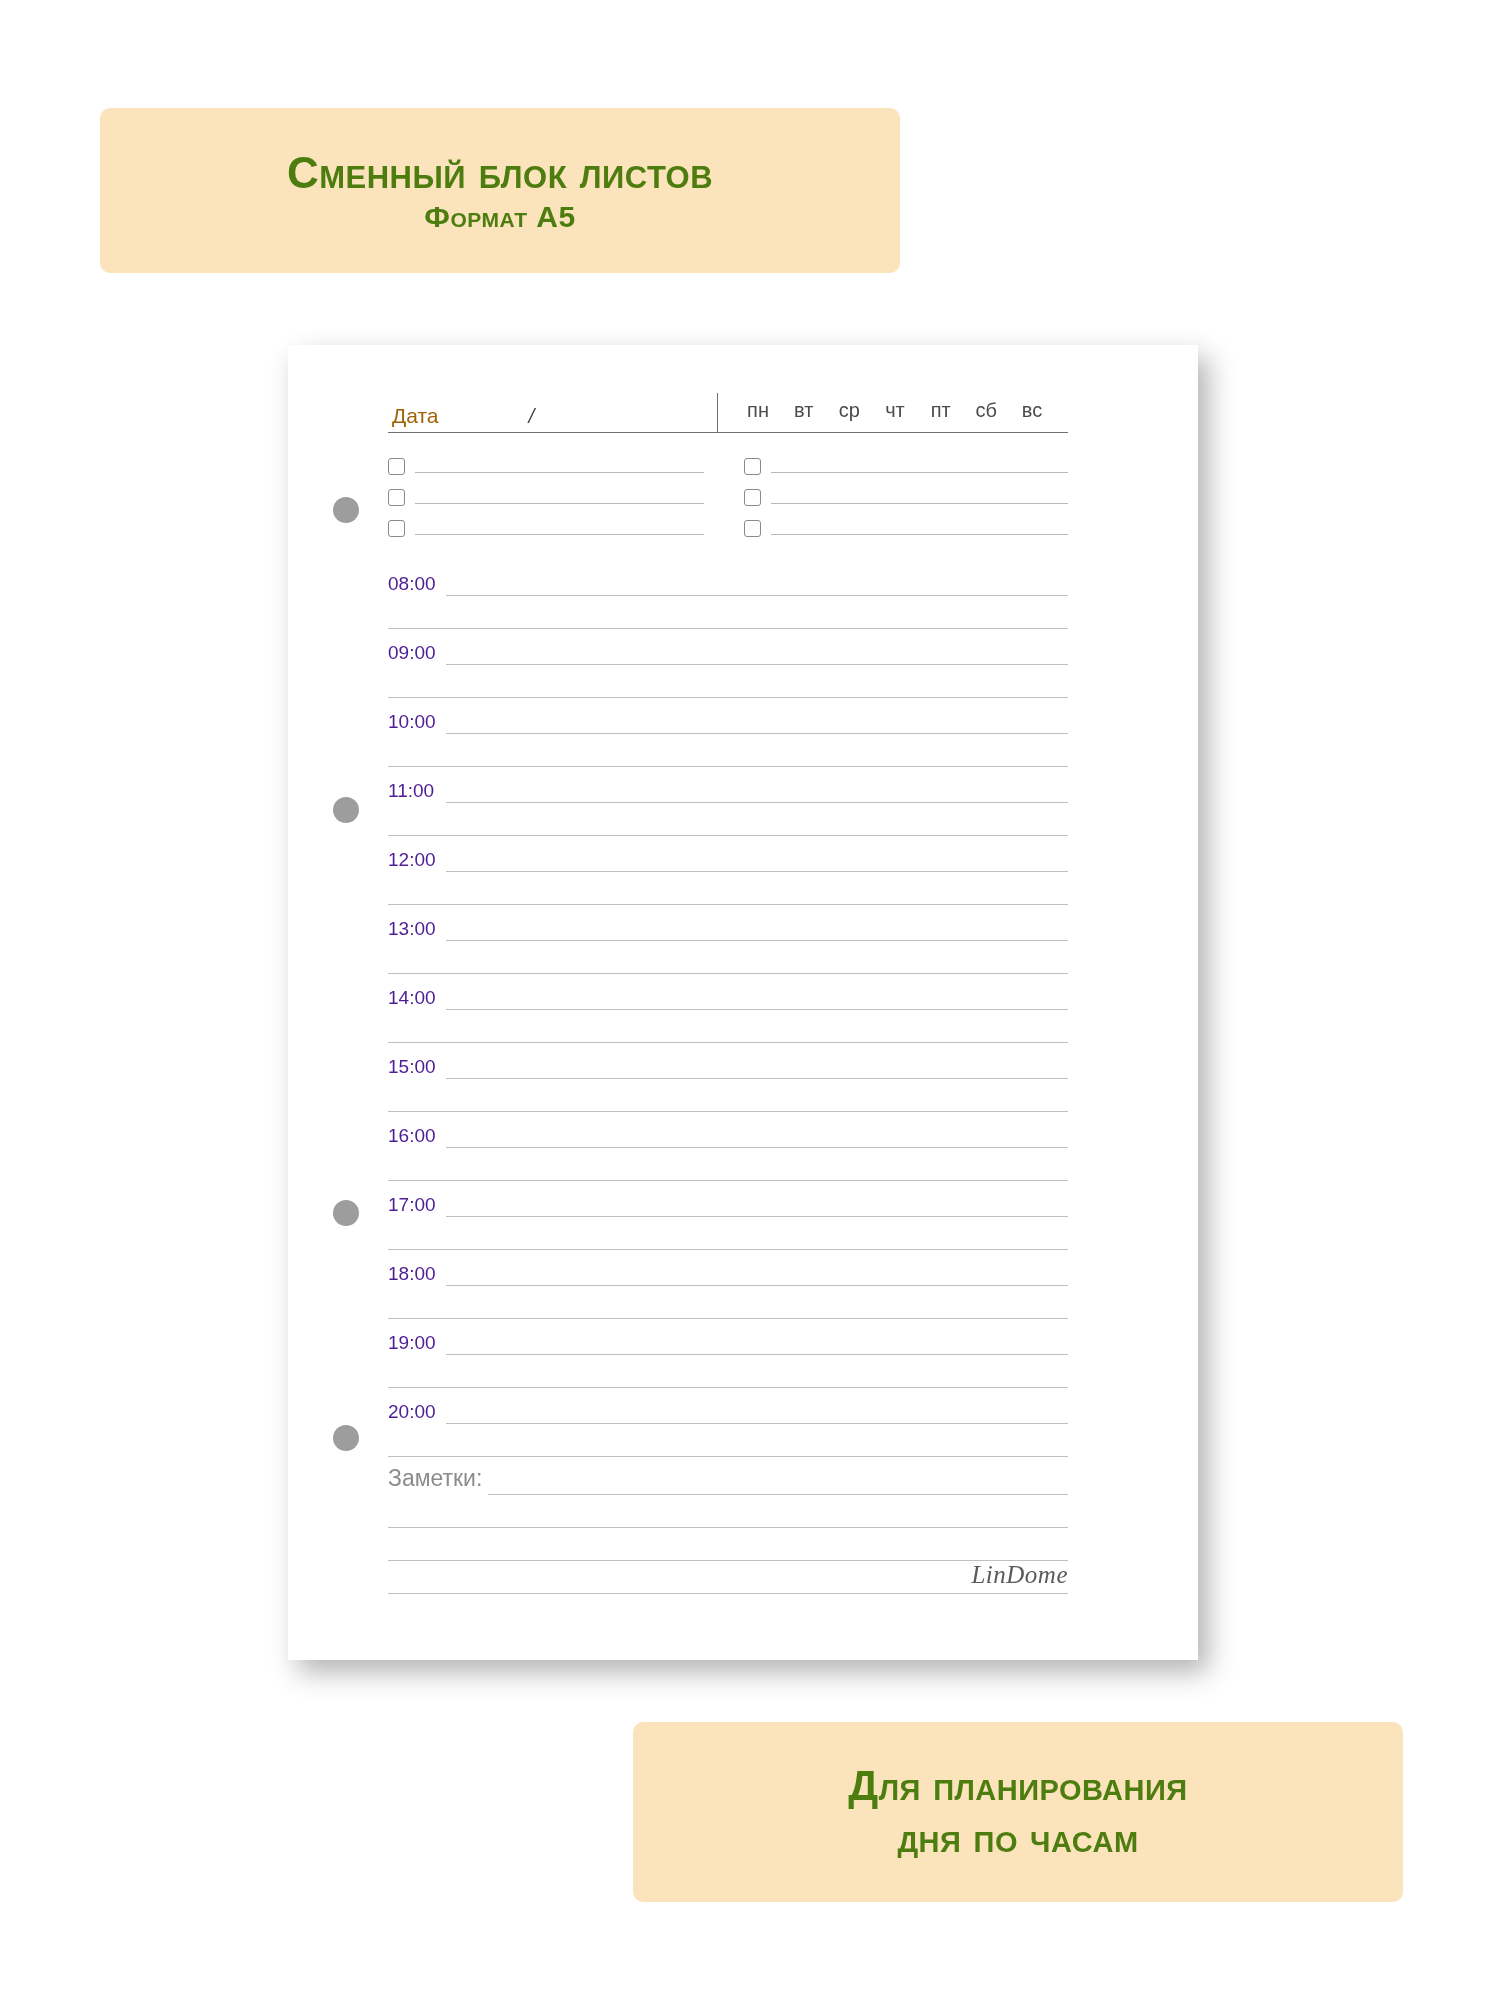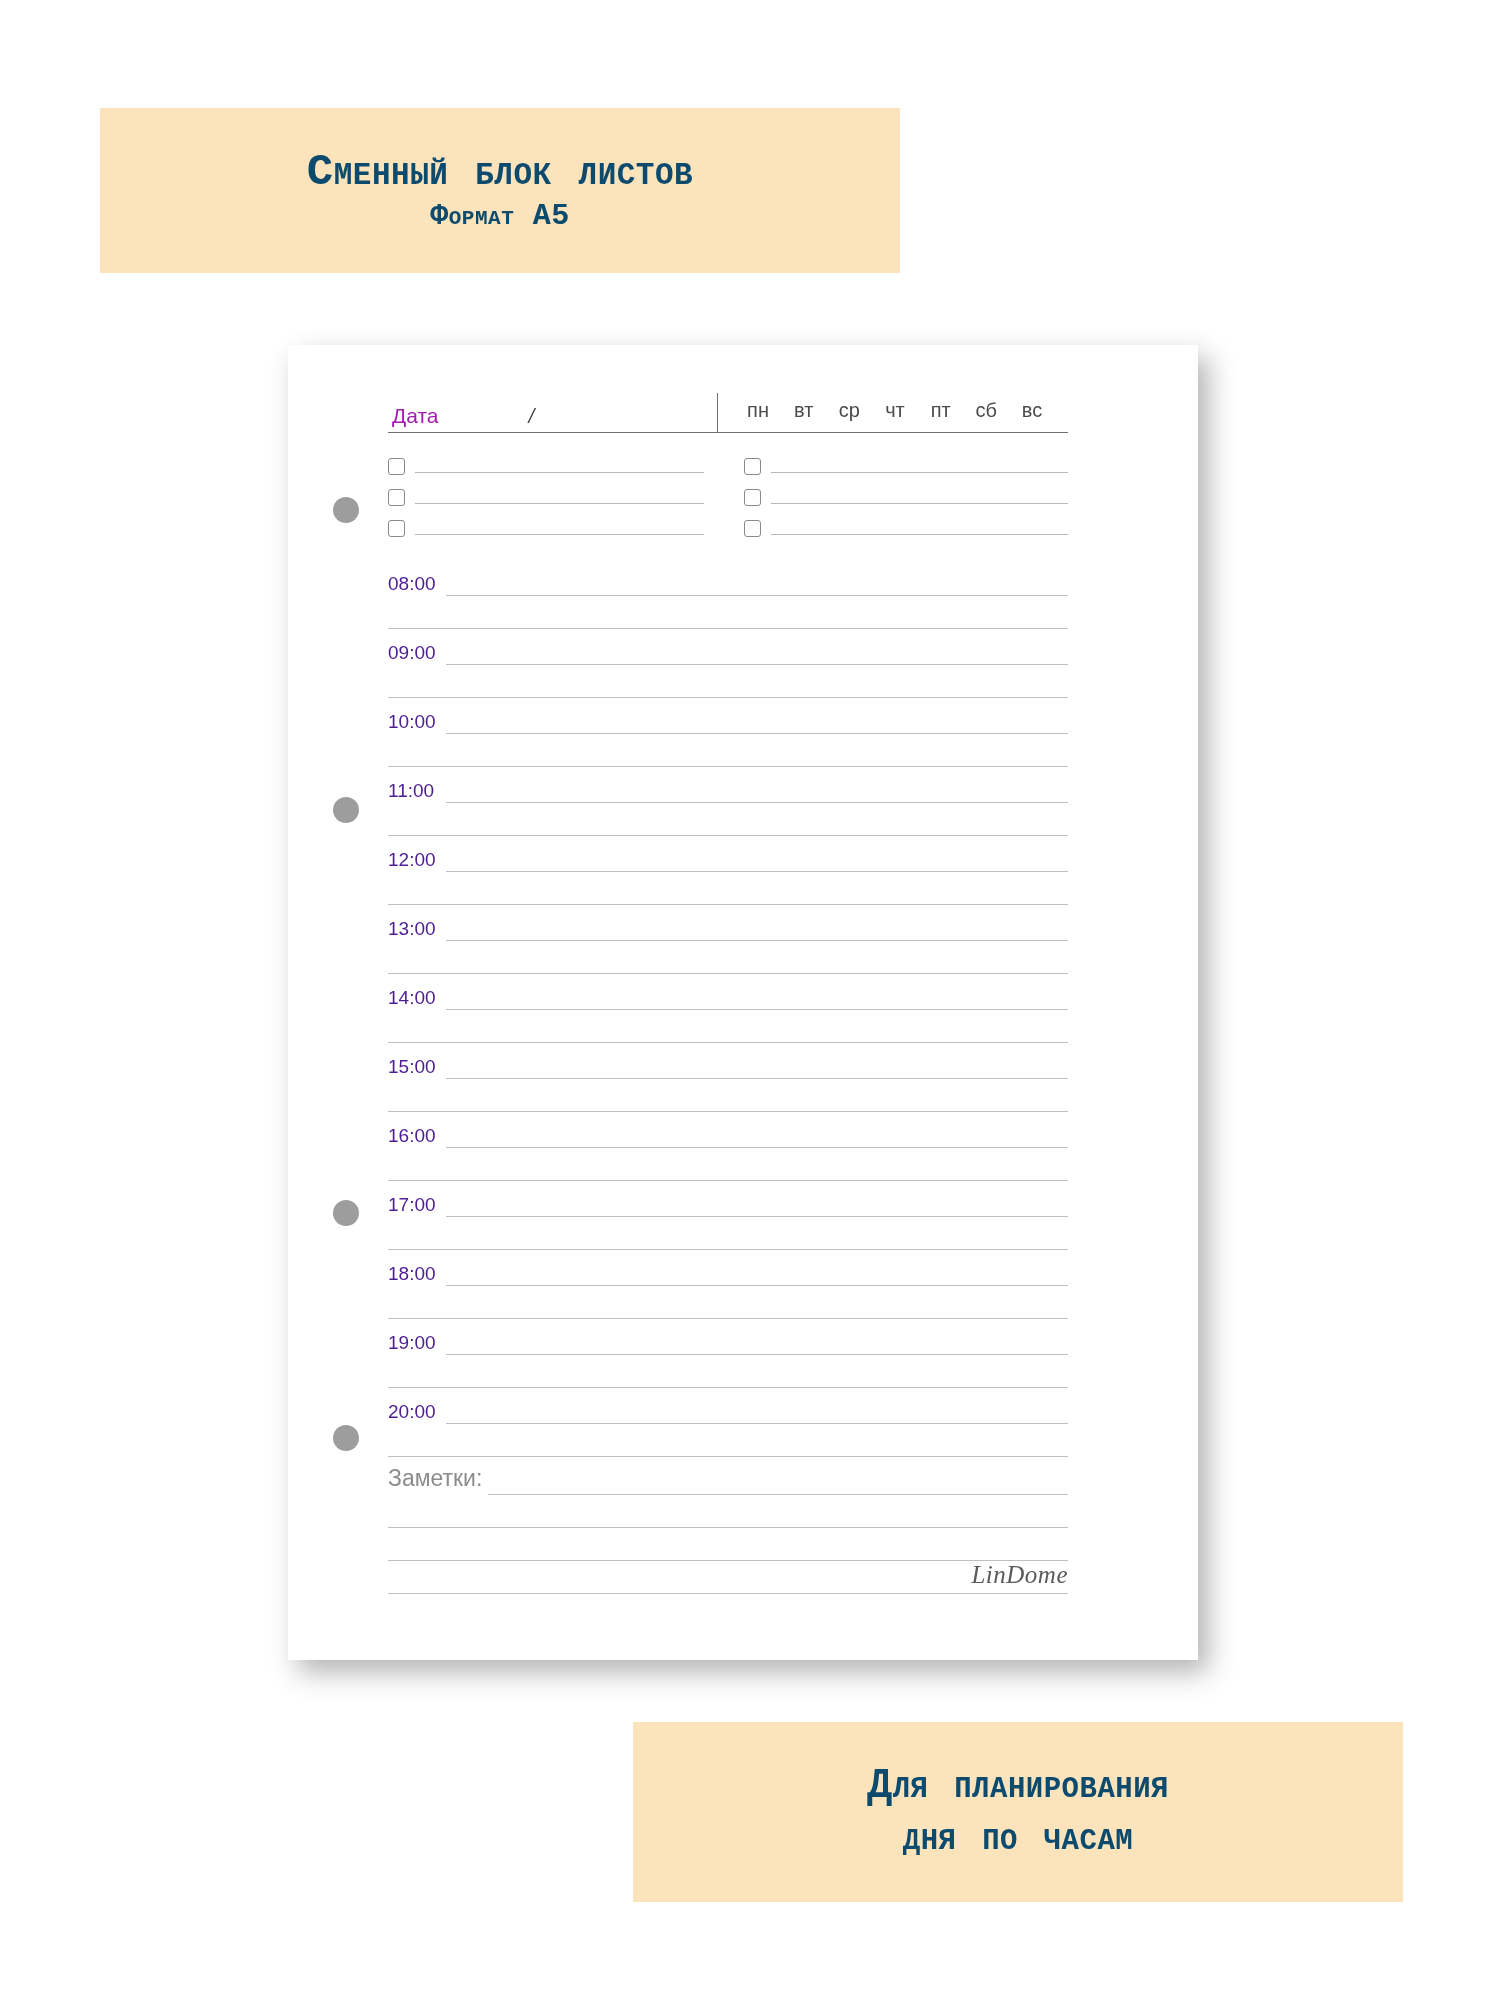--- a/index.html
+++ b/index.html
@@ -13,24 +13,24 @@
     background: #ffffff;
     font-family: "Liberation Sans", sans-serif;
     position: relative;
     overflow: hidden;
   }
 
   
   .banner {
     position: absolute;
     background: #fbe3bc;
-    border-radius: 0;
+    border-radius: 10px;
     text-align: center;
-    font-family: Liberation Mono, monospace;
-    color: #0c4a6e;
+    font-family: Liberation Sans, sans-serif;
+    color: #4d7c0f;
     font-weight: bold;
     letter-spacing: 0.5px;
     display: flex;
     flex-direction: column;
     align-items: center;
     justify-content: center;
   }
   #banner-top {
     left: 100px;
     top: 108px;
@@ -106,21 +106,21 @@
     display: flex;
     align-items: flex-end;
     width: 330px;
     border-right: 1.6px solid #6f6f6f;
     height: 100%;
     box-sizing: border-box;
     padding-bottom: 4px;
   }
   .date-label {
     font-size: 21px;
-    color: #a21caf;
+    color: #a16207;
     padding-left: 4px;
   }
   .date-slash {
     font-size: 21px;
     color: #4c4c4c;
     margin-left: 90px;
     font-style: italic;
   }
   .weekdays {
     display: flex;

